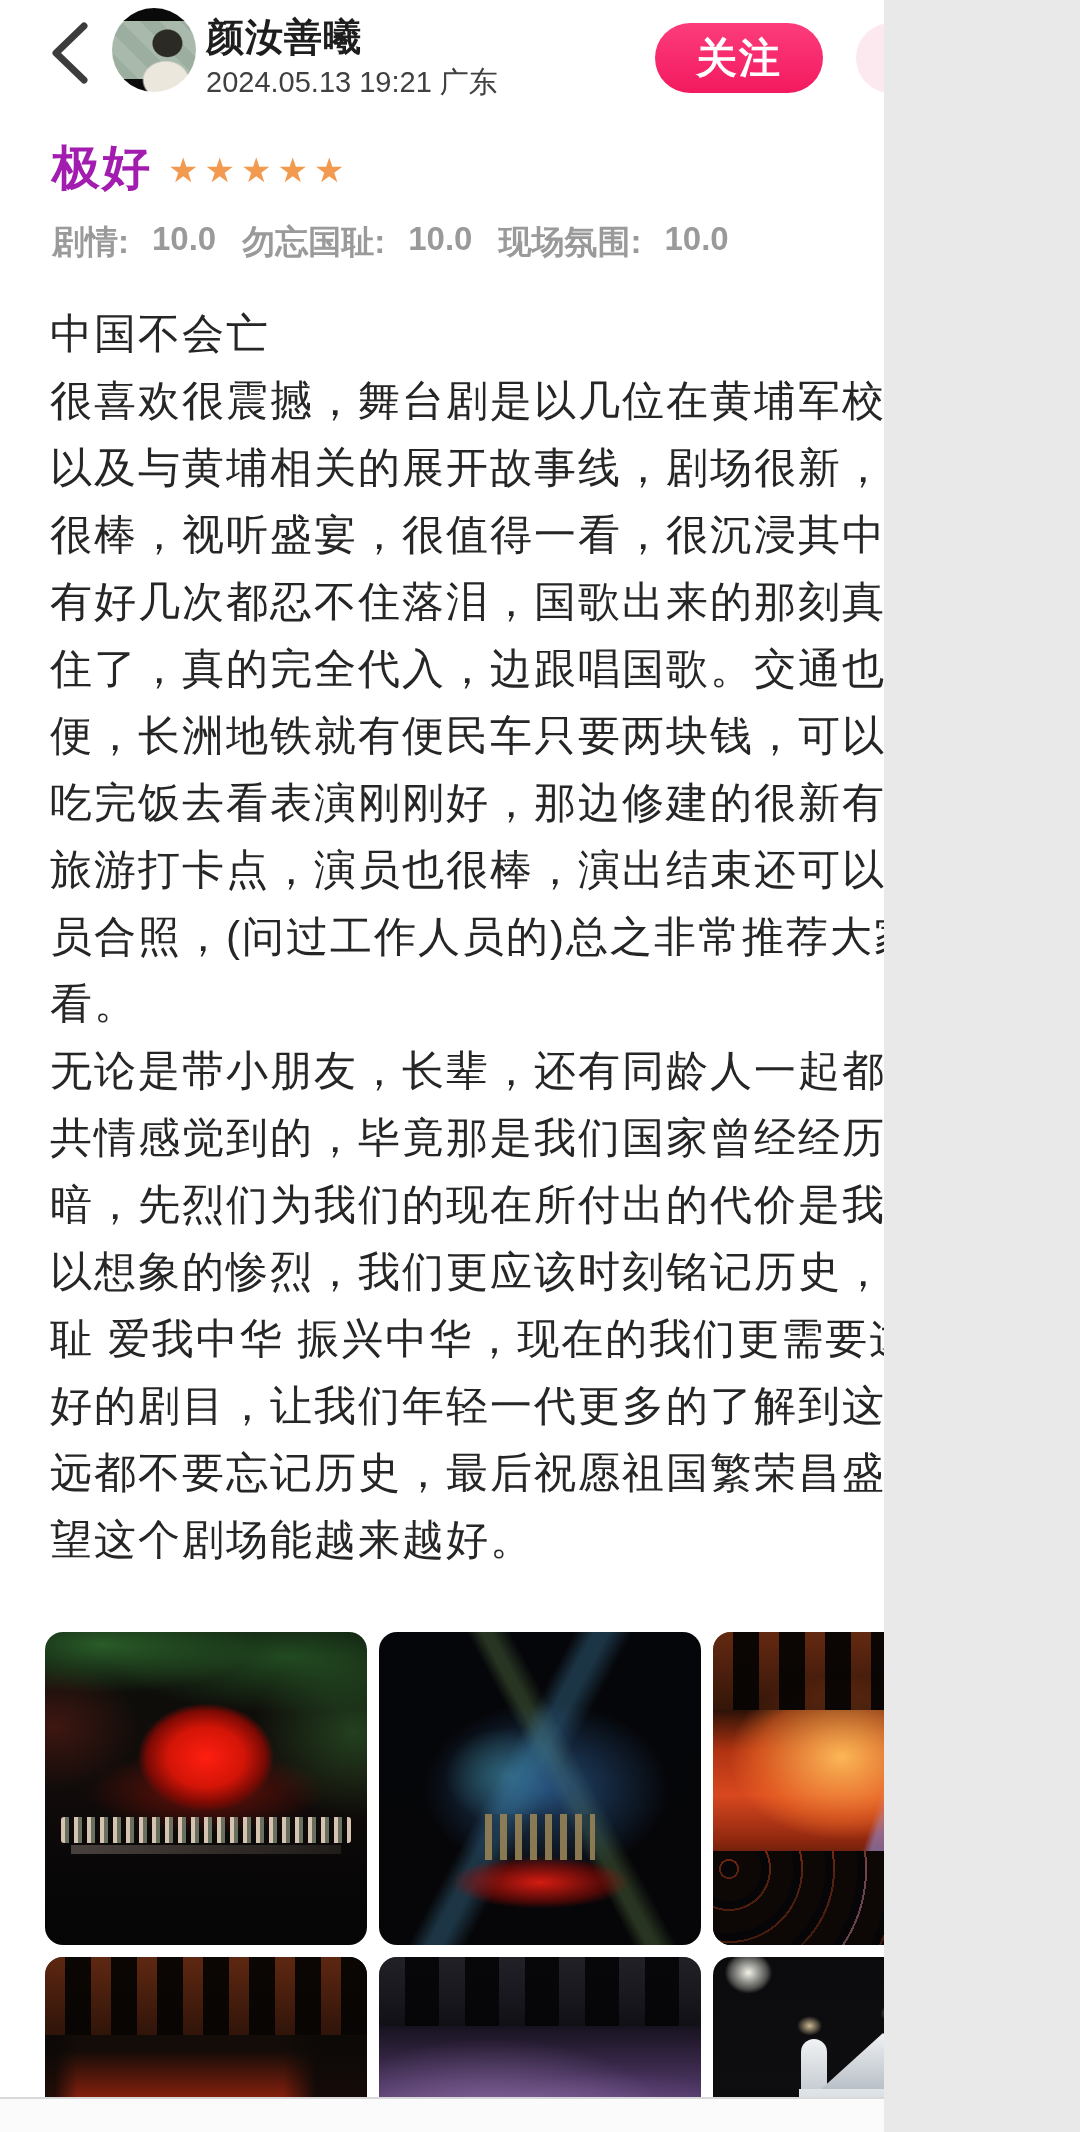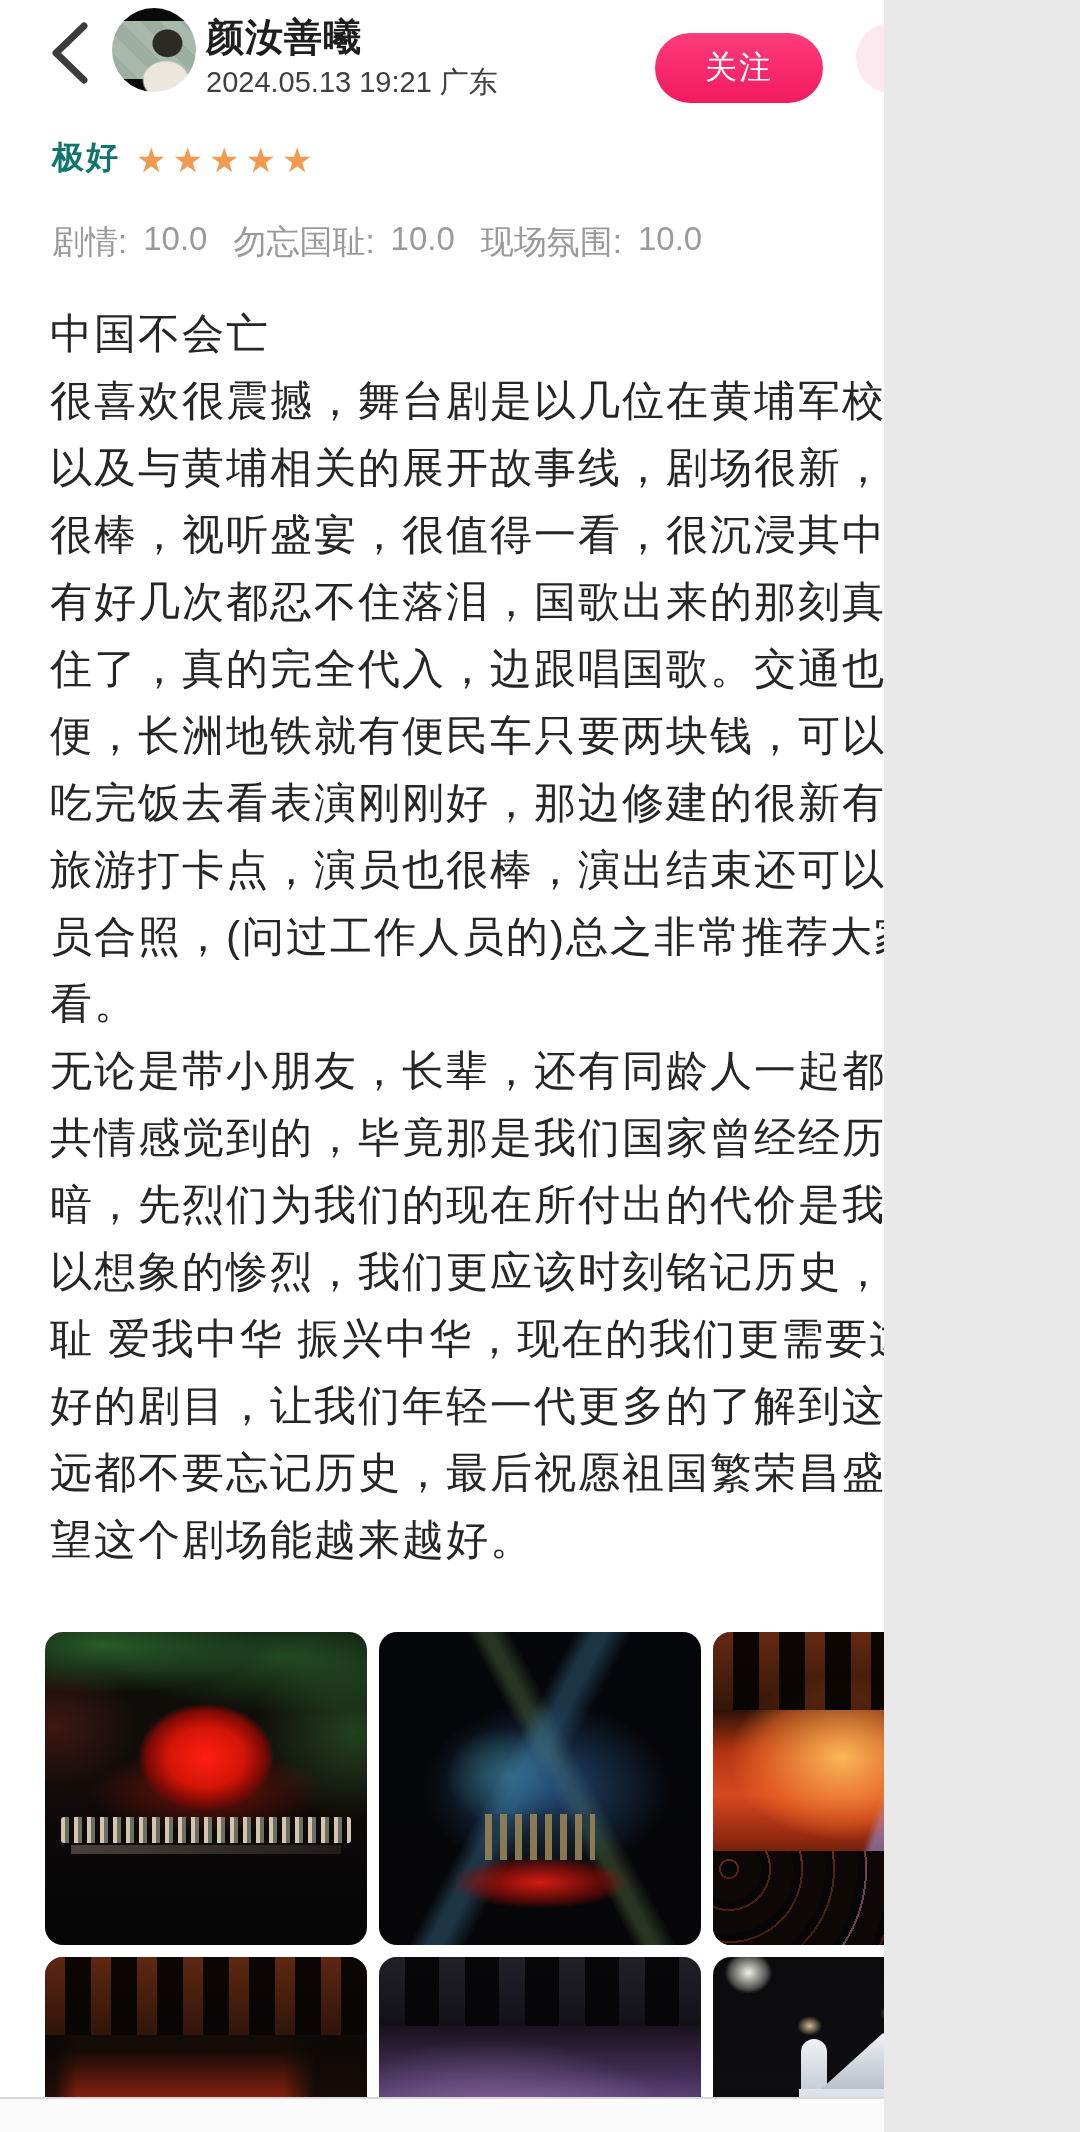--- a/index.html
+++ b/index.html
@@ -15,28 +15,28 @@
     background-image:
       radial-gradient(26px 24px at 66% 42%, #2b2a24 0 55%, rgba(0,0,0,0) 60%),
       radial-gradient(36px 30px at 64% 86%, #ece7dc 0 60%, rgba(0,0,0,0) 66%),
       linear-gradient(180deg,#0a0a0a 0 15%, rgba(0,0,0,0) 15% 85%, #0b0b0b 85% 100%),
       repeating-linear-gradient(45deg,#a9b9ac 0 14px,#9cae9f 14px 28px);
     cursor:pointer;
   }
   .username{position:absolute;left:206px;top:12px;font-size:38px;font-weight:700;color:#1e1e1e;letter-spacing:1px;}
   .timestamp{position:absolute;left:206px;top:63px;font-size:29px;color:#404040;}
   .pill{position:absolute;top:23px;height:70px;border-radius:35px;display:flex;align-items:center;justify-content:center;cursor:pointer;}
-  .follow-btn{left:655px;width:168px;background:linear-gradient(180deg,#fc3c7c,#f3195f);color:#ffffff;font-size:32px;font-weight:400;letter-spacing:2px;margin-top:10px;}
+  .follow-btn{left:655px;width:168px;background:linear-gradient(180deg,#fc3c7c,#f3195f);color:#ffffff;font-size:41px;font-weight:700;letter-spacing:2px;}
   .share-btn{left:856px;width:146px;background:#fce9f0;color:#0c4a6e;font-size:35px;font-weight:600;letter-spacing:2px;}
   
   .grade-row{position:absolute;left:52px;top:136px;display:flex;align-items:center;gap:16px;}
-  .grade-label{font-size:32px;font-weight:700;color:#0f766e;letter-spacing:2px;}
+  .grade-label{font-size:48px;font-weight:700;color:#a21caf;letter-spacing:2px;}
   .stars{font-size:34px;color:#f29a50;letter-spacing:6px;line-height:1;padding-top:4px;}
   .score-row{position:absolute;left:52px;top:220px;display:flex;gap:26px;font-size:33px;color:#9a9a9a;}
-  .score-item{display:flex;gap:16px;}
+  .score-item{display:flex;gap:23px;font-weight:bold;}
   
   .badge{
     position:absolute;left:908px;top:138px;width:84px;height:126px;
     background:linear-gradient(160deg,#f7c492 0%,#ef9c64 70%,#ec8c55 100%);
     clip-path:polygon(0 0,100% 0,100% 100%,50% 83%,0 100%);
     display:flex;flex-direction:row;align-items:center;justify-content:flex-start;
     padding-top:14px;box-sizing:border-box;color:#fff;
   }
   .badge div{font-size:31px;font-weight:700;letter-spacing:8px;line-height:42px;text-indent:8px;}
   

